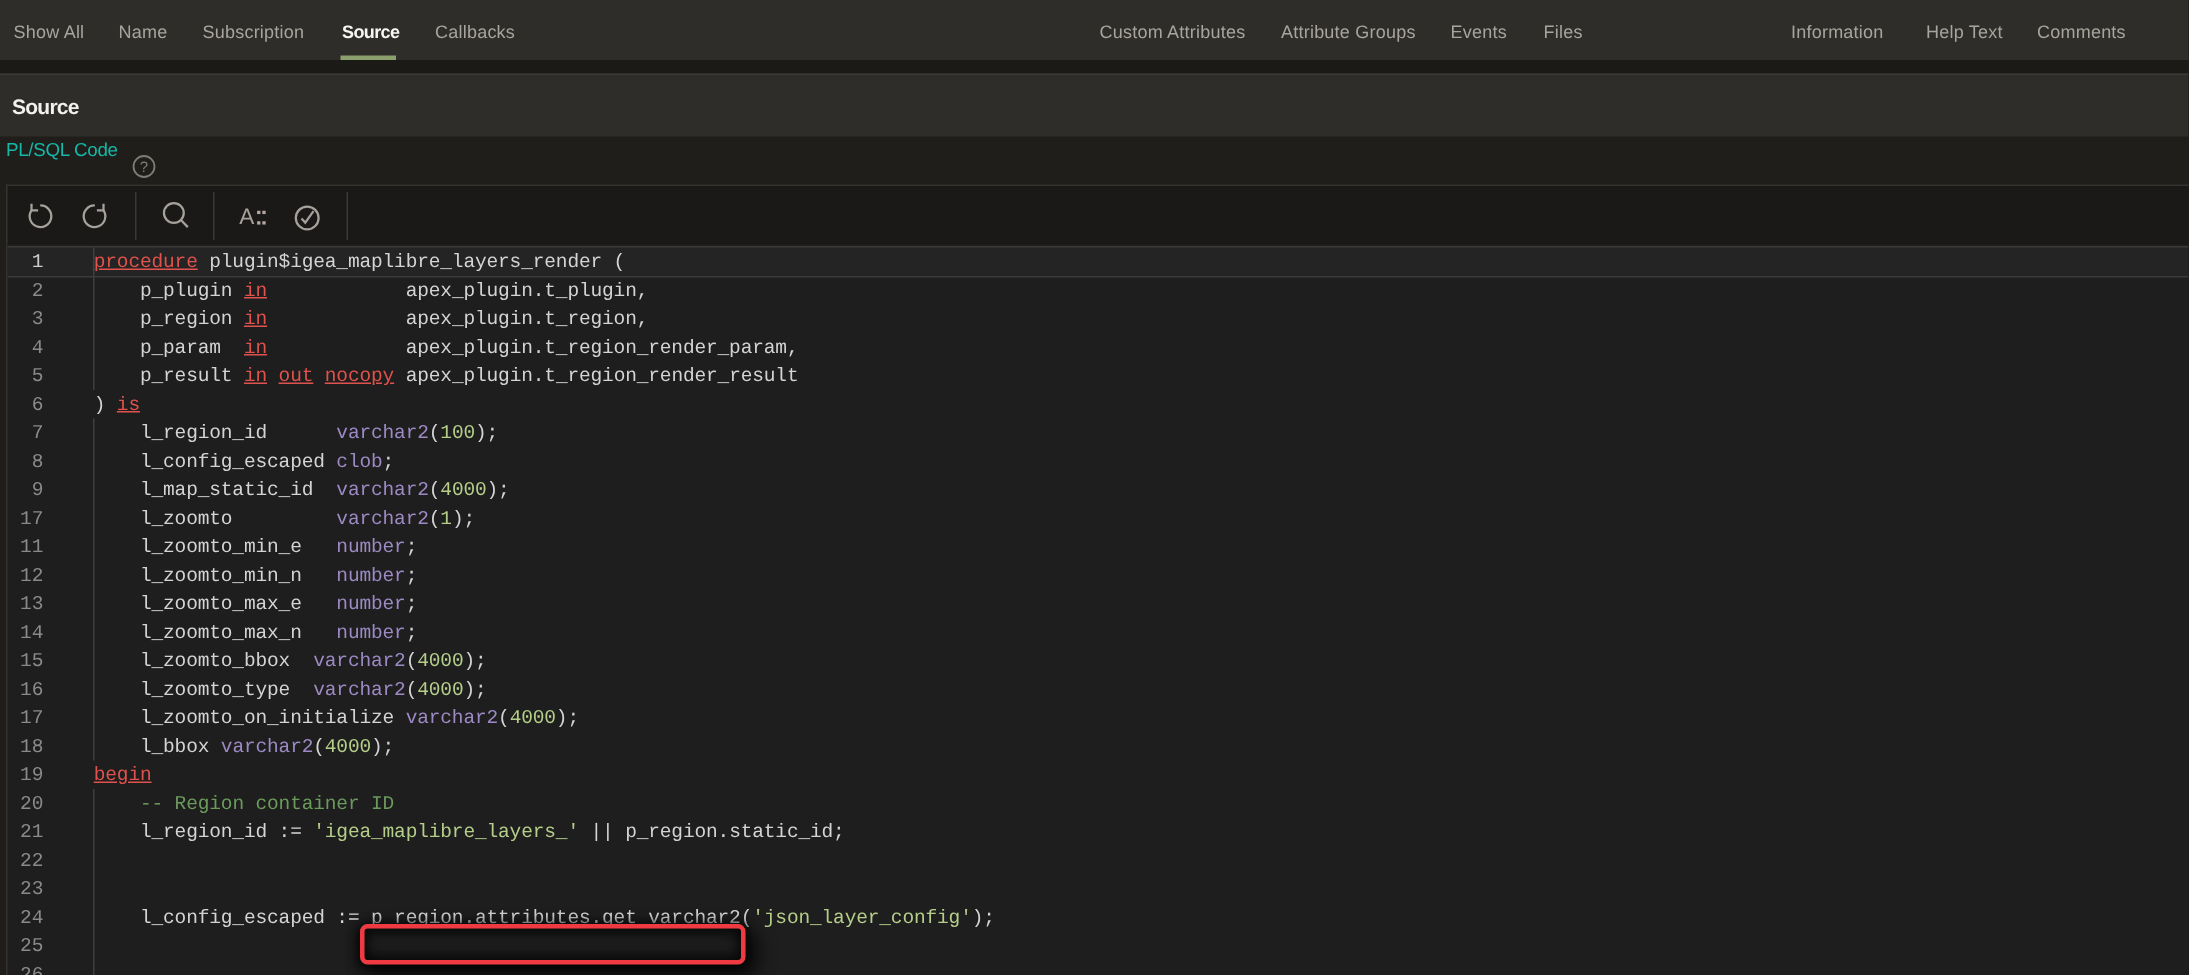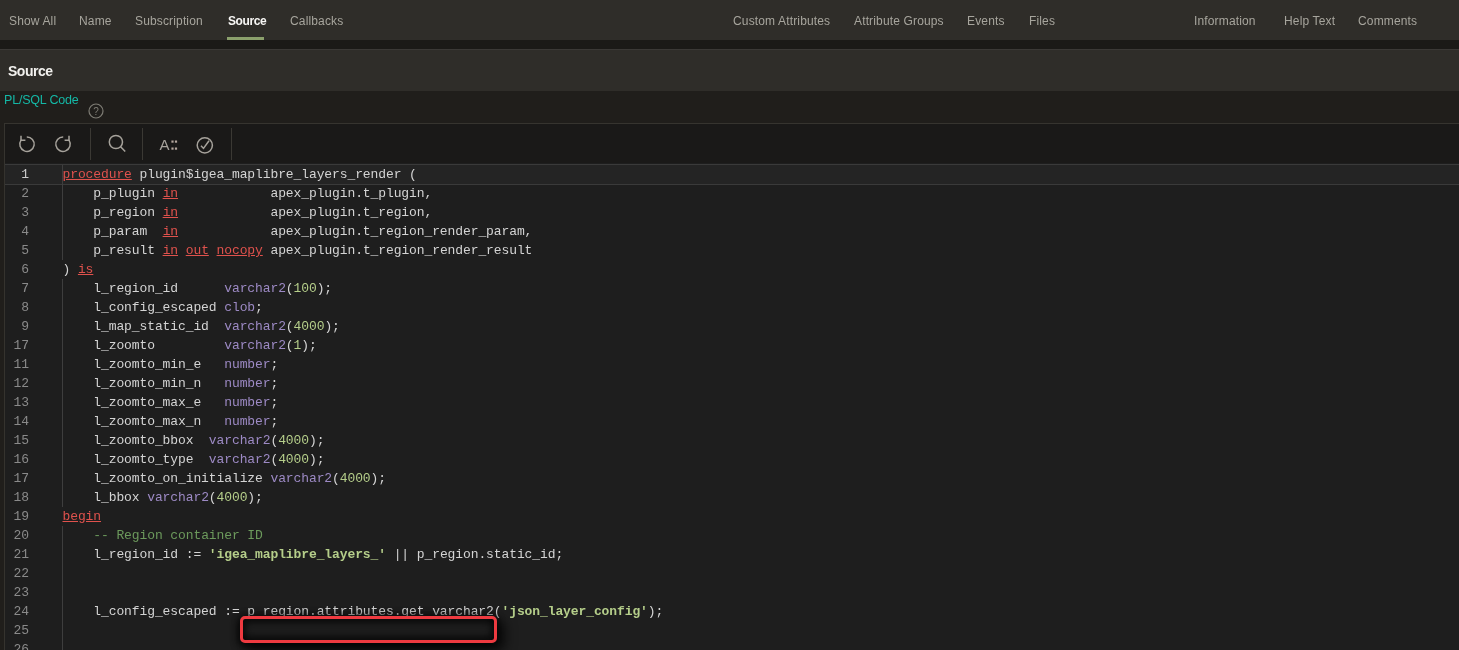--- a/index.html
+++ b/index.html
@@ -16,21 +16,21 @@
   .tsep{position:absolute;top:4px;width:1px;height:32px;background:#3b3934;}
   .tbtn{position:absolute;top:0;}
   .editor{position:absolute;left:4px;top:163px;width:1455px;height:487px;background:#1e1e1e;border-left:1px solid #35332e;box-sizing:border-box;}
   .curline{position:absolute;left:0;top:1px;width:1454px;height:21px;background:#242424;border-top:1px solid #3a3a3a;border-bottom:1px solid #3a3a3a;box-sizing:border-box;}
   .gut{position:absolute;left:-5px;top:2px;width:29px;text-align:right;font-family:"Liberation Mono",monospace;font-size:13px;line-height:19px;color:#8a8a8a;}
   .gut .a{color:#cccccc;}
   .code{position:absolute;left:57.5px;top:2px;font-family:"Liberation Mono",monospace;font-size:13px;line-height:19px;letter-spacing:-0.1px;color:#d4d4d4;white-space:pre;margin:0;}
   .k{color:#e0524d;text-decoration:underline;}
   .t{color:#9d8ac5;}
   .n{color:#b5ce8a;margin-top:24px;}
-  .s{color:#b5ce8a;font-weight:bold;}
+  .s{color:#b5ce8a;}
   .c{color:#6c9a5c;}
   .guide{position:absolute;width:1px;background:#3e3e3e;left:57px;}
   .redbox{position:absolute;left:235px;top:453px;width:257px;height:27px;border:3px solid #ee3a40;border-radius:5px;box-sizing:border-box;box-shadow:6px 6px 12px 2px rgba(0,0,0,0.68),-3px 3px 7px rgba(0,0,0,0.4),0 0 6px 2px rgba(0,0,0,0.45),inset 3px 4px 7px rgba(0,0,0,0.65),inset -3px -4px 7px rgba(0,0,0,0.65);}
   svg{display:block;}
 </style>
 </head>
 <body>
   <div class="tabbar">
     <span class="tab" style="left:9px">Show All</span>
     <span class="tab" style="left:79px">Name</span>

